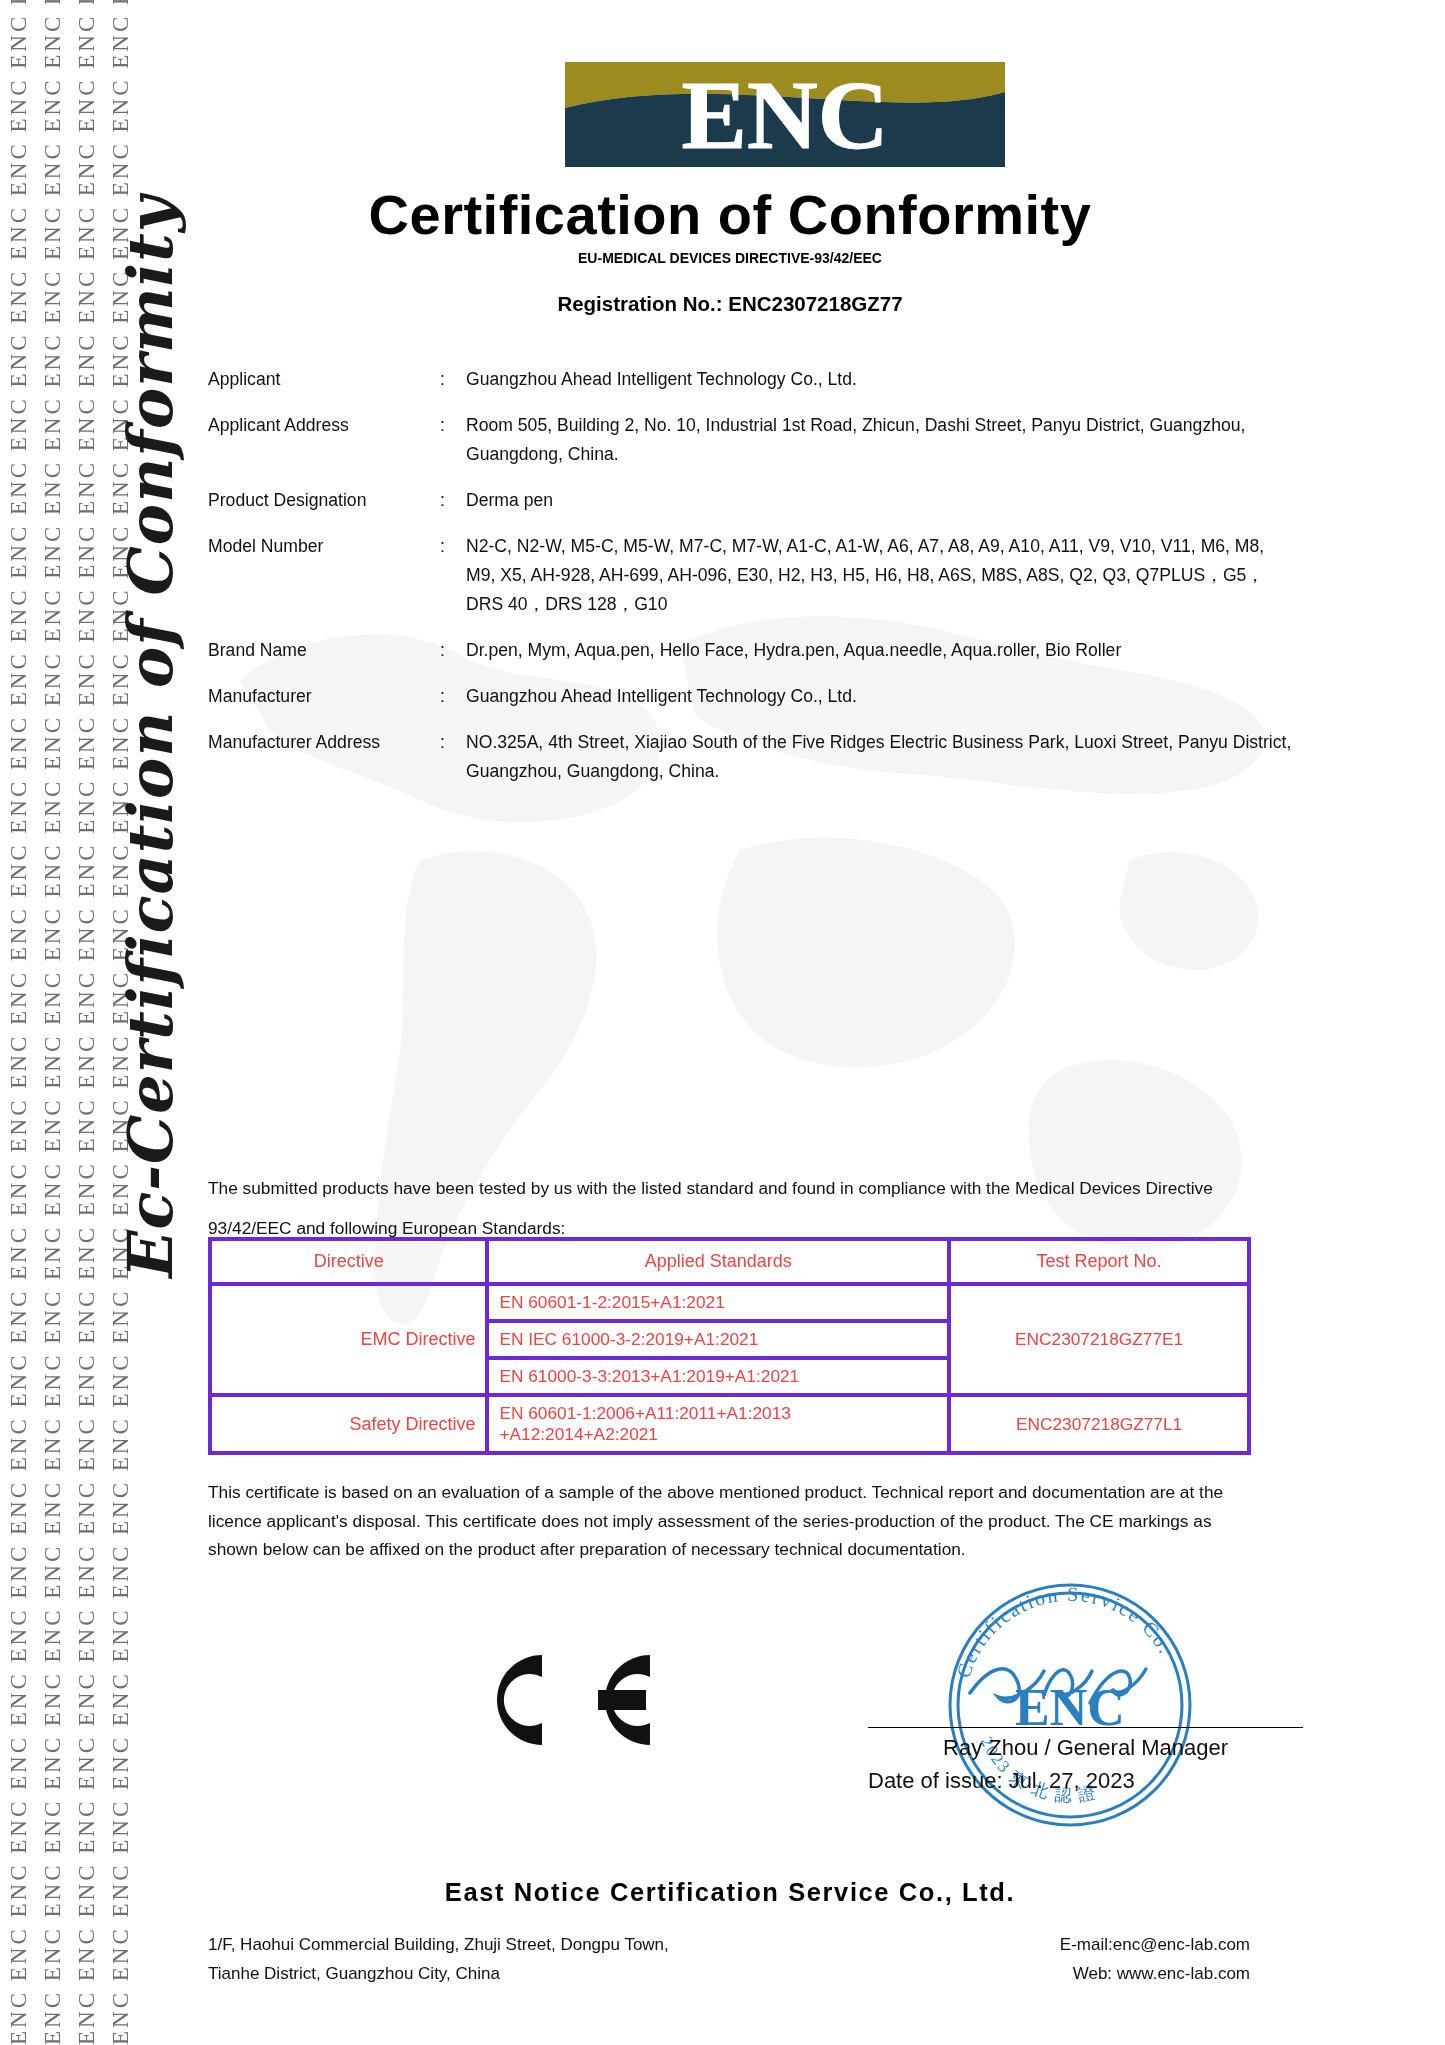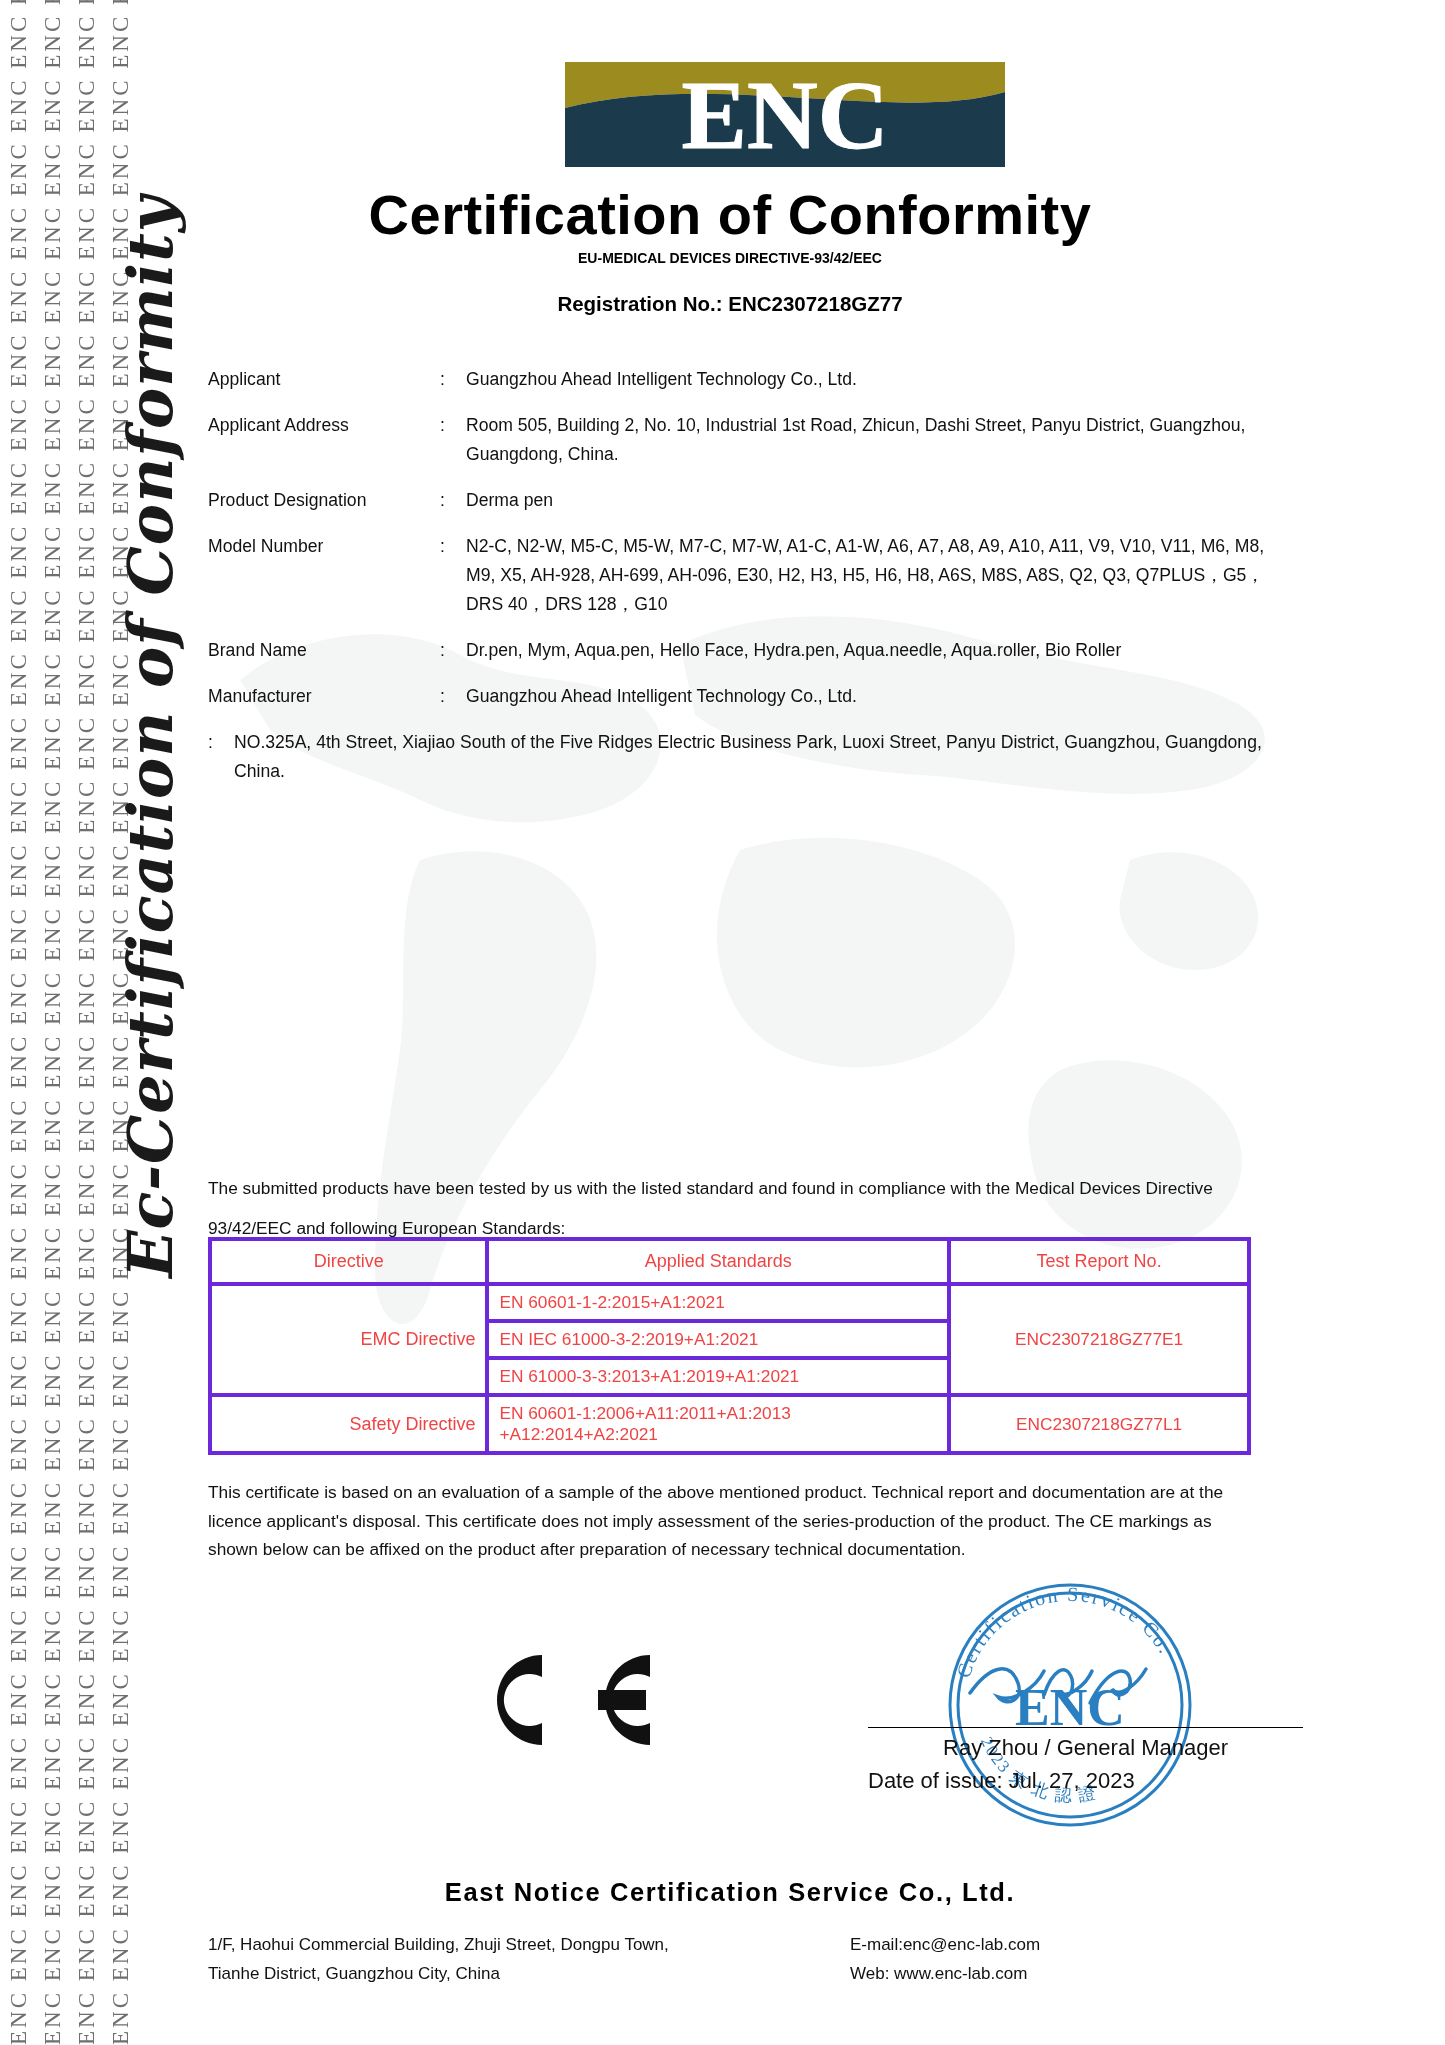--- a/index.html
+++ b/index.html
@@ -256,20 +256,21 @@
     width: 620px;
     font-size: 17px;
     line-height: 29px;
     color: #111;
   }
   .footer-right {
     position: absolute;
     left: 700px;
     top: 1930px;
     width: 400px;
+    text-align: right;
     font-size: 17px;
     line-height: 29px;
     color: #111;
   }
 </style>
 </head>
 <body>
 
 <div class="page">
 
@@ -329,20 +330,21 @@
         <div class="info-label">Brand Name</div>
         <div class="info-colon">:</div>
         <div class="info-value">Dr.pen, Mym, Aqua.pen, Hello Face, Hydra.pen, Aqua.needle, Aqua.roller, Bio Roller</div>
       </div>
       <div class="info-row">
         <div class="info-label">Manufacturer</div>
         <div class="info-colon">:</div>
         <div class="info-value">Guangzhou Ahead Intelligent Technology Co., Ltd.</div>
       </div>
       <div class="info-row">
+        <div class="info-label">Manufacturer Address</div>
         <div class="info-colon">:</div>
         <div class="info-value">NO.325A, 4th Street, Xiajiao South of the Five Ridges Electric Business Park, Luoxi Street, Panyu District, Guangzhou, Guangdong, China.</div>
       </div>
     </div>
 
     <div class="statement">The submitted products have been tested by us with the listed standard and found in compliance with the Medical Devices Directive 93/42/EEC and following European Standards:</div>
 
     <table class="std">
       <tbody>
           <tr>

